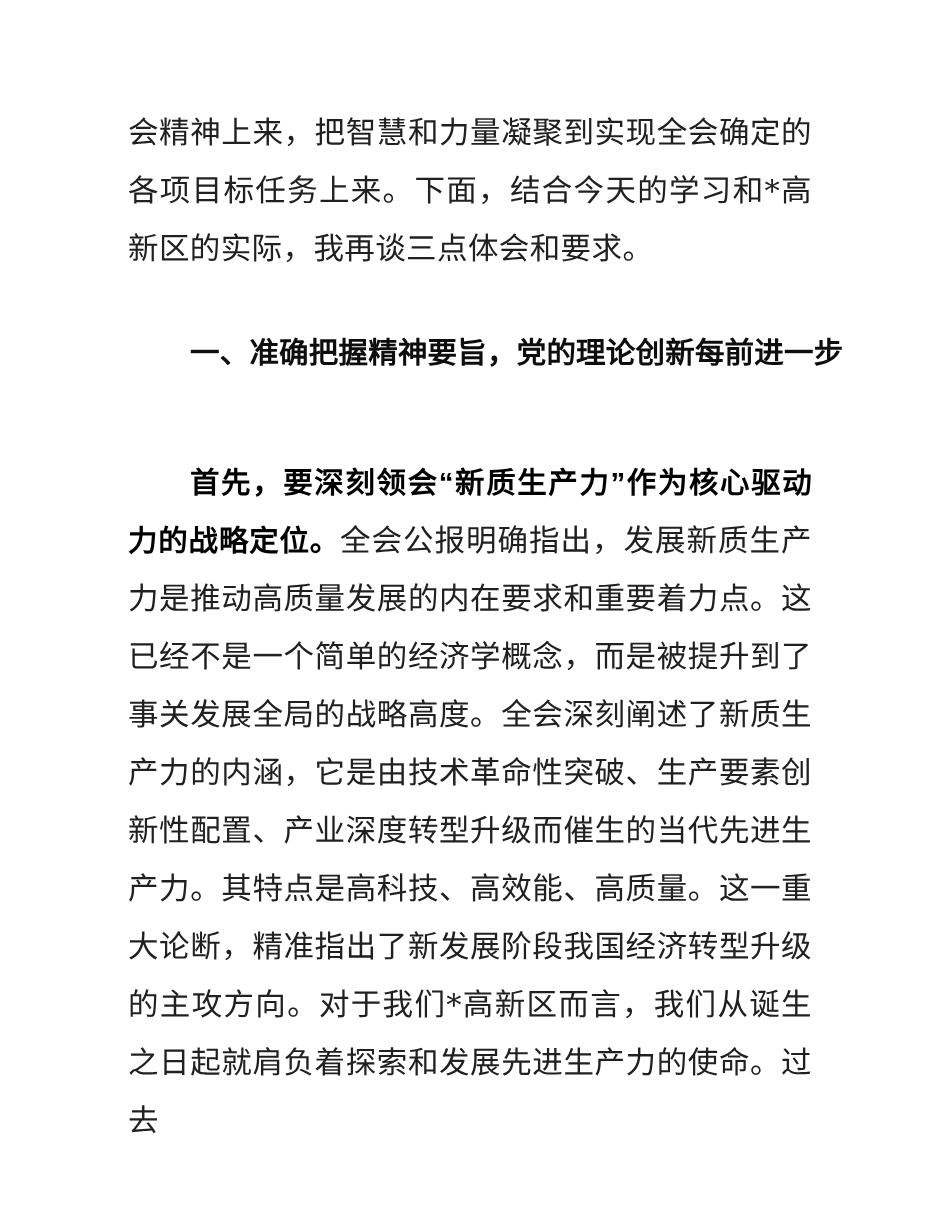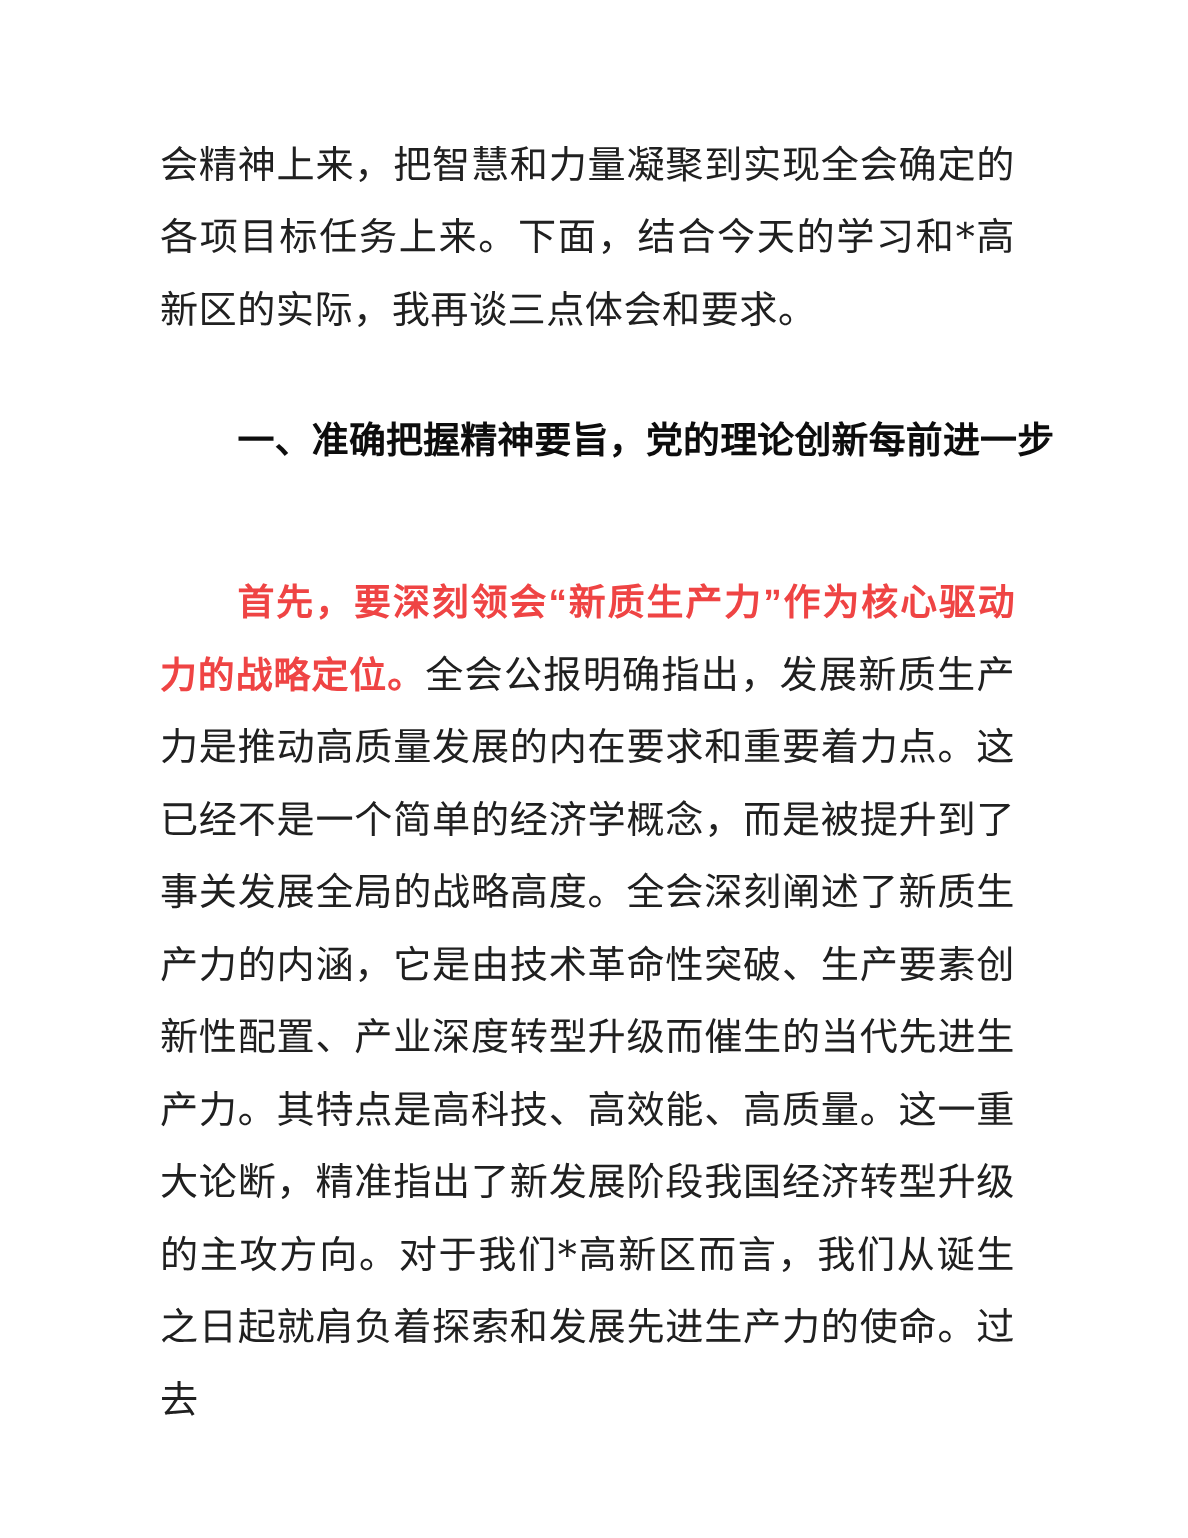--- a/index.html
+++ b/index.html
@@ -67,21 +67,21 @@
     text-indent: 62px;
     white-space: nowrap;
   }
 
   
   .bold-run {
     font-family: "Liberation Sans", "DejaVu Sans", sans-serif;
     font-weight: 700;
     font-size: 29.5px;
     letter-spacing: 0.2px;
-    color: #ef4444;
+    color: #000000;
   }
 
   
   .gap-heading-before { height: 46px; }
   .gap-heading-after  { height: 42px; }
   .gap-para           { height: 30px; }
 </style>
 </head>
 <body>
 

